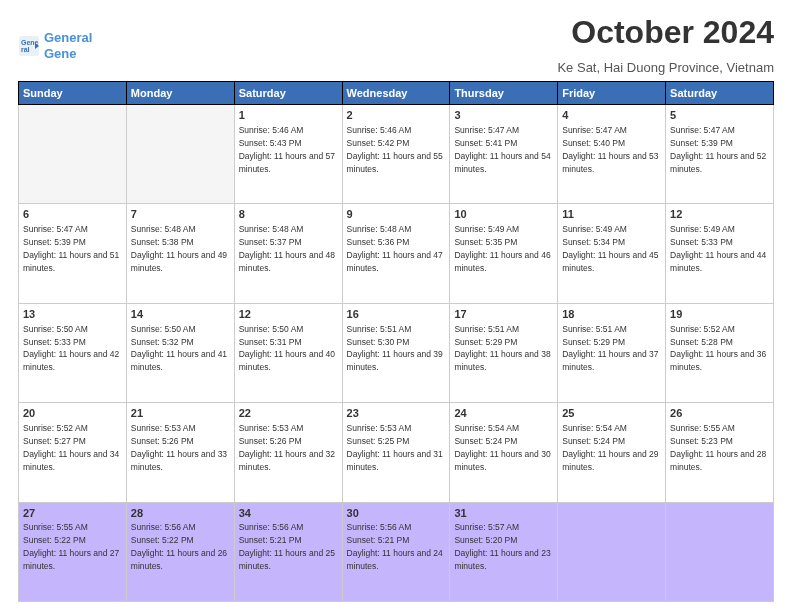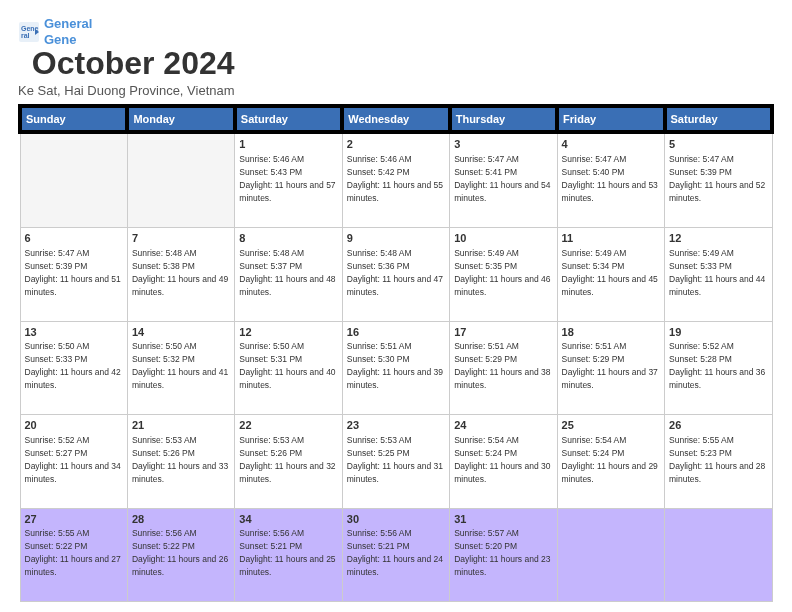--- a/index.html
+++ b/index.html
@@ -13,23 +13,22 @@
     .page {
       width: 792px;
       height: 612px;
       padding: 16px 18px 10px 18px;
       display: flex;
       flex-direction: column;
     }
     .header {
       display: flex;
       justify-content: space-between;
-      align-items: flex-start;
+      align-items: center;
       margin-bottom: 6px;
-      flex-direction: column;
     }
     .logo {
       display: flex;
       align-items: center;
       gap: 4px;
     }
     .logo-text {
       font-size: 13px;
       font-weight: bold;
       color: #333;
@@ -47,37 +46,37 @@
     }
     .month-title {
       font-size: 32px;
       font-weight: bold;
       color: #333;
       line-height: 1;
     }
     .subtitle {
       font-size: 13px;
       color: #555;
-      margin-top: 4px;
+      margin-top: 12px;
     }
     .calendar {
       flex: 1;
       border: 1px solid #ccc;
       border-collapse: collapse;
       width: 100%;
       table-layout: fixed;
     }
     .calendar th {
       background: #3a6fb5;
       color: #fff;
       font-size: 11px;
       font-weight: bold;
       padding: 5px 4px;
       text-align: left;
-      border: 4px solid #000000;
+      border: 1px solid #000000;
     }
     .calendar td {
       border: 1px solid #ccc;
       vertical-align: top;
       padding: 3px 4px;
       font-size: 9px;
       color: #333;
       line-height: 1.35;
       background: #fff;
     }

